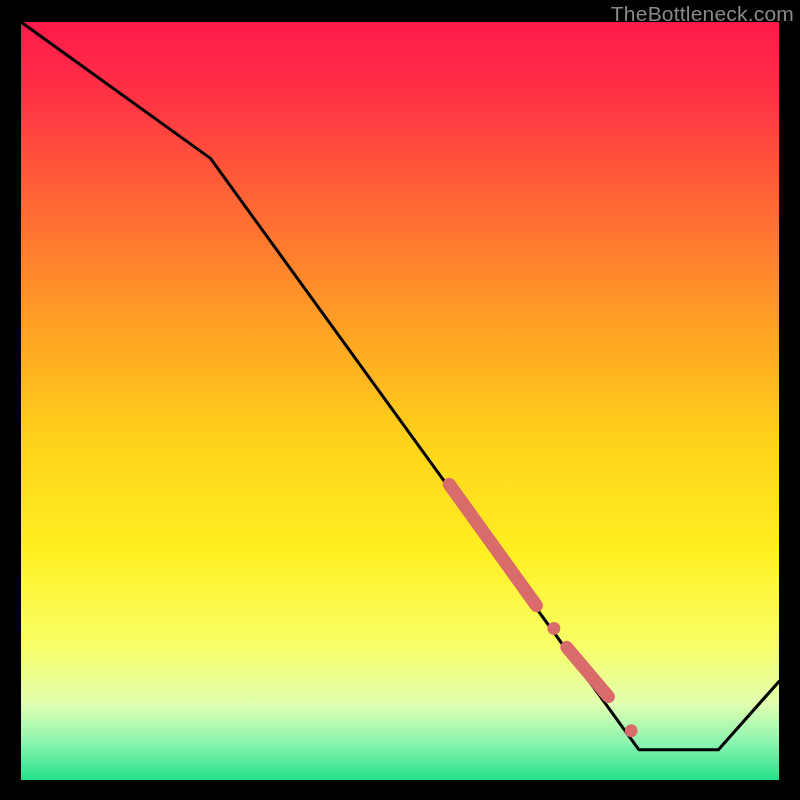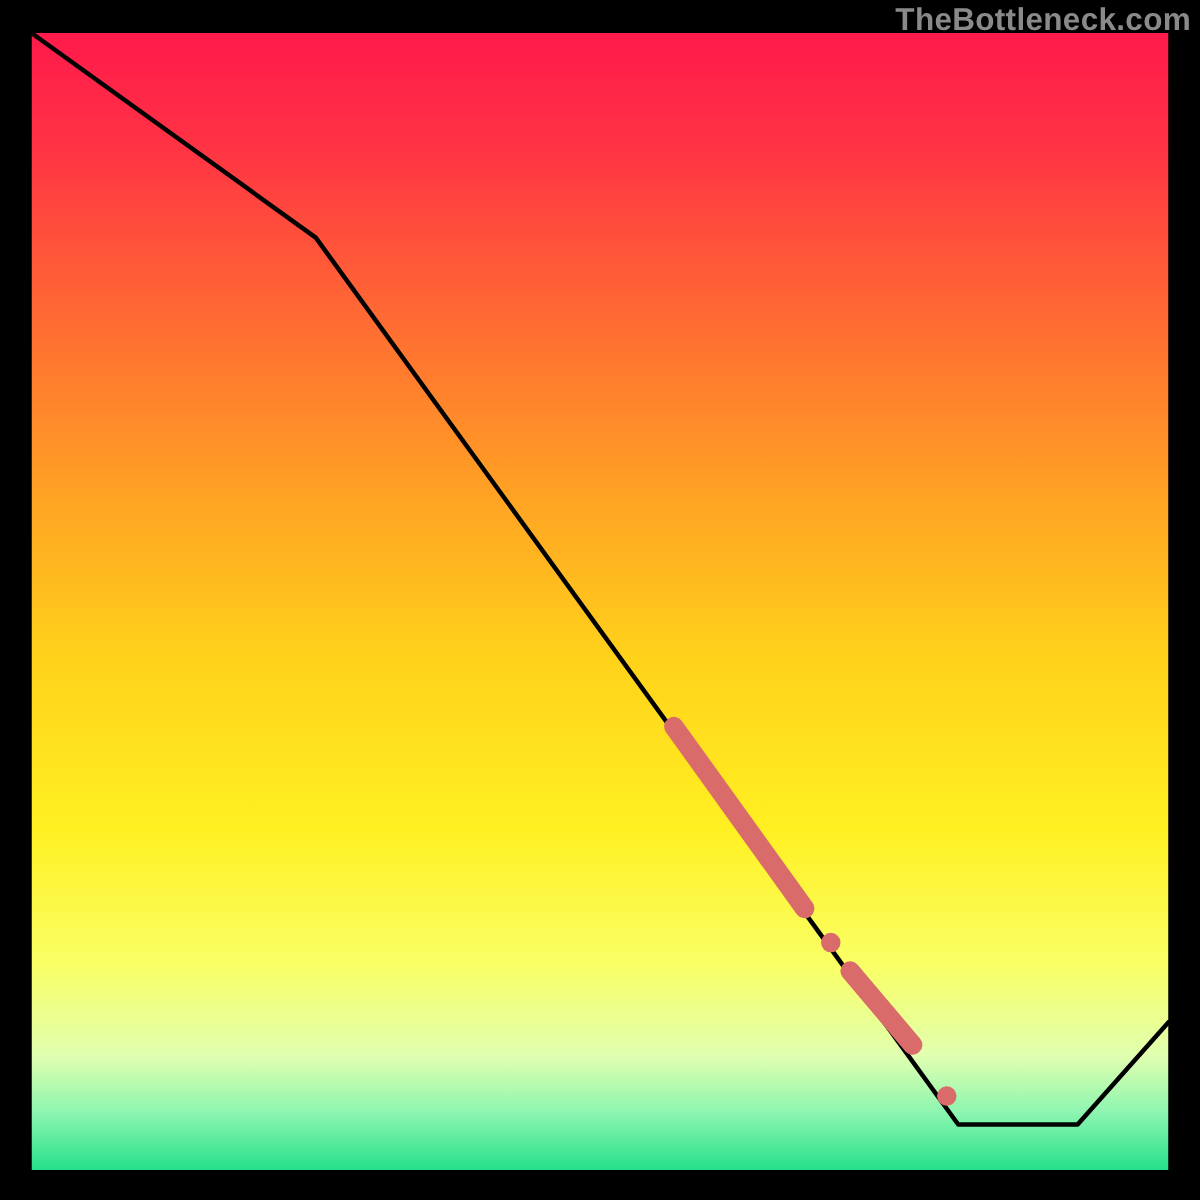--- a/index.html
+++ b/index.html
@@ -33,21 +33,21 @@
     width: 758px;
     height: 758px;
     overflow: visible;
   }
   .watermark {
     position: absolute;
     top: 2px;
     right: 6px;
     color: #8a8a8a;
     font-size: 21px;
-    font-weight: 700;
+    font-weight: 400;
     letter-spacing: 0.2px;
   }
 </style>
 </head>
 <body>
 
 <div class="frame">
 
   <svg class="gradient" viewBox="0 0 758 758" preserveAspectRatio="none">
     <defs>

